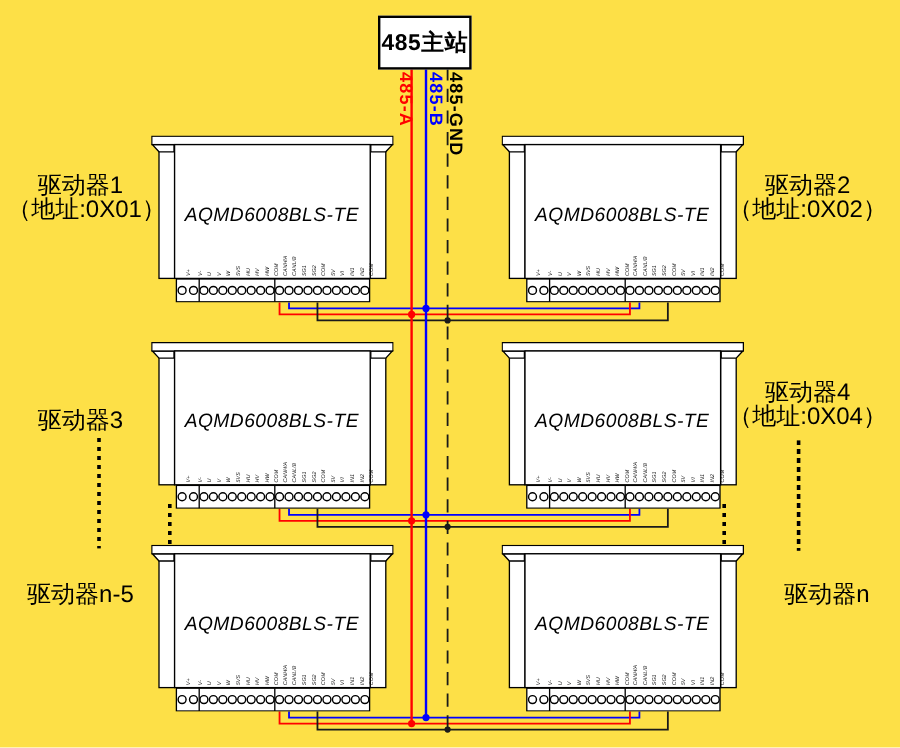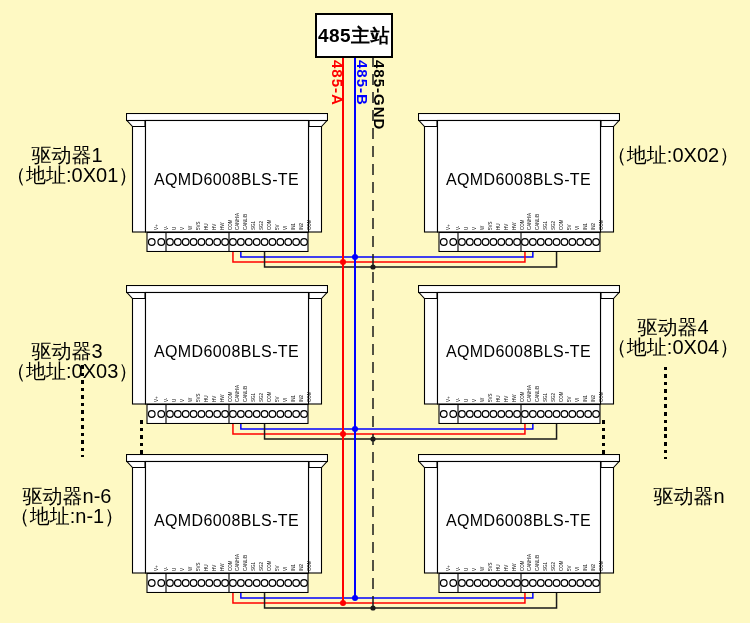--- a/index.html
+++ b/index.html
@@ -1,27 +1,27 @@
 <!DOCTYPE html>
 <html><head>
 <meta charset="utf-8">
 <style>
   html,body{margin:0;padding:0;background:#fff;}
-  .canvas{position:relative;width:750px;height:623px;background:#fef9c3;overflow:hidden;
+  .canvas{position:relative;width:750px;height:623px;background:#fde047;overflow:hidden;
           font-family:"Liberation Sans","DejaVu Sans",sans-serif;color:#000;}
   #wires{position:absolute;left:0;top:0;z-index:0;}
   .master-box{position:absolute;left:315px;top:13px;width:74px;height:41px;border:2.5px solid #000;
               background:#fff;display:flex;align-items:center;justify-content:center;z-index:3;}
   .master-box span{font-size:19px;font-weight:bold;letter-spacing:0.5px;}
   .bus-label{position:absolute;writing-mode:vertical-lr;font-size:15px;font-weight:600;
              letter-spacing:1px;z-index:2;line-height:14px;}
   #bl-a{left:330px;top:60px;color:#ff0000;}
   #bl-b{left:355px;top:60px;color:#0000ff;}
   #bl-gnd{left:372px;top:60px;color:#000000;}
-  .drv{position:absolute;width:202px;height:171px;z-index:1;}
+  .drv{position:absolute;width:202px;height:171px;z-index:1;font-style:italic;}
   .drv svg{position:absolute;left:0;top:0;}
   .drv-model{position:absolute;left:19px;top:58px;width:163px;text-align:center;
              font-size:16px;letter-spacing:0.4px;white-space:nowrap;}
   .pin{position:absolute;font-size:4.5px;line-height:5px;white-space:nowrap;
        transform:rotate(-90deg);transform-origin:0 0;color:#111;}
   .drv-label{position:absolute;text-align:center;font-size:20px;line-height:20px;z-index:2;white-space:nowrap;}
   .dots{position:absolute;width:3px;z-index:1;
         background:repeating-linear-gradient(#000 0 3.5px,transparent 3.5px 7.5px);}
   #dots-l-outer{left:81px;top:365px;height:92px;}
   #dots-l-inner{left:140px;top:420px;height:36px;}
@@ -171,20 +171,21 @@
         <span class="pin" style="left: 125.25px; top: 117px;">SG1</span>
         <span class="pin" style="left: 133.15px; top: 117px;">SG2</span>
         <span class="pin" style="left: 141.05px; top: 117px;">COM</span>
         <span class="pin" style="left: 148.95px; top: 117px;">5V</span>
         <span class="pin" style="left: 156.85px; top: 117px;">VI</span>
         <span class="pin" style="left: 164.75px; top: 117px;">IN1</span>
         <span class="pin" style="left: 172.65px; top: 117px;">IN2</span>
         <span class="pin" style="left: 180.55px; top: 117px;">COM</span>
       </div>
       <div class="drv-label" style="left: 600px; width: 146px; top: 145px;">
+        <div>驱动器2</div>
         <div>（地址:0X02）</div>
       </div>
       <div class="drv" style="left: 126px; top: 285px;">
         <svg width="202" height="139">
           <rect x="6.5" y="12" width="13" height="107" fill="#fff" stroke="#000" stroke-width="1.1"></rect>
           <rect x="182.5" y="12" width="13" height="107" fill="#fff" stroke="#000" stroke-width="1.1"></rect>
           <polygon points="1,7.5 19,7.5 19,13.5 6.5,13.5" fill="#fff" stroke="#000" stroke-width="1.1"></polygon>
           <polygon points="183,7.5 201,7.5 195.5,13.5 183,13.5" fill="#fff" stroke="#000" stroke-width="1.1"></polygon>
           <rect x="0.5" y="0.5" width="201" height="7" fill="#fff" stroke="#000" stroke-width="1.1"></rect>
           <rect x="19.5" y="7.5" width="163" height="111.5" fill="#fff" stroke="#000" stroke-width="1.1"></rect>
@@ -229,21 +230,20 @@
         <span class="pin" style="left: 133.15px; top: 117px;">SG2</span>
         <span class="pin" style="left: 141.05px; top: 117px;">COM</span>
         <span class="pin" style="left: 148.95px; top: 117px;">5V</span>
         <span class="pin" style="left: 156.85px; top: 117px;">VI</span>
         <span class="pin" style="left: 164.75px; top: 117px;">IN1</span>
         <span class="pin" style="left: 172.65px; top: 117px;">IN2</span>
         <span class="pin" style="left: 180.55px; top: 117px;">COM</span>
       </div>
       <div class="drv-label" style="left: 6px; width: 122px; top: 317px; margin-top: 24px;">
         <div>驱动器3</div>
-        <div>（地址:0X03）</div>
       </div>
       <div class="drv" style="left: 418px; top: 285px;">
         <svg width="202" height="139">
           <rect x="6.5" y="12" width="13" height="107" fill="#fff" stroke="#000" stroke-width="1.1"></rect>
           <rect x="182.5" y="12" width="13" height="107" fill="#fff" stroke="#000" stroke-width="1.1"></rect>
           <polygon points="1,7.5 19,7.5 19,13.5 6.5,13.5" fill="#fff" stroke="#000" stroke-width="1.1"></polygon>
           <polygon points="183,7.5 201,7.5 195.5,13.5 183,13.5" fill="#fff" stroke="#000" stroke-width="1.1"></polygon>
           <rect x="0.5" y="0.5" width="201" height="7" fill="#fff" stroke="#000" stroke-width="1.1"></rect>
           <rect x="19.5" y="7.5" width="163" height="111.5" fill="#fff" stroke="#000" stroke-width="1.1"></rect>
           <rect x="21" y="119.5" width="161" height="19" fill="#fff" stroke="#000" stroke-width="1.1"></rect>
@@ -344,22 +344,21 @@
         <span class="pin" style="left: 125.25px; top: 117px;">SG1</span>
         <span class="pin" style="left: 133.15px; top: 117px;">SG2</span>
         <span class="pin" style="left: 141.05px; top: 117px;">COM</span>
         <span class="pin" style="left: 148.95px; top: 117px;">5V</span>
         <span class="pin" style="left: 156.85px; top: 117px;">VI</span>
         <span class="pin" style="left: 164.75px; top: 117px;">IN1</span>
         <span class="pin" style="left: 172.65px; top: 117px;">IN2</span>
         <span class="pin" style="left: 180.55px; top: 117px;">COM</span>
       </div>
       <div class="drv-label" style="left: 6px; width: 122px; top: 486px;">
-        <div>驱动器n-6</div>
-        <div>（地址:n-1）</div>
+        <div>驱动器n-5</div>
       </div>
       <div class="drv" style="left: 418px; top: 454px;">
         <svg width="202" height="139">
           <rect x="6.5" y="12" width="13" height="107" fill="#fff" stroke="#000" stroke-width="1.1"></rect>
           <rect x="182.5" y="12" width="13" height="107" fill="#fff" stroke="#000" stroke-width="1.1"></rect>
           <polygon points="1,7.5 19,7.5 19,13.5 6.5,13.5" fill="#fff" stroke="#000" stroke-width="1.1"></polygon>
           <polygon points="183,7.5 201,7.5 195.5,13.5 183,13.5" fill="#fff" stroke="#000" stroke-width="1.1"></polygon>
           <rect x="0.5" y="0.5" width="201" height="7" fill="#fff" stroke="#000" stroke-width="1.1"></rect>
           <rect x="19.5" y="7.5" width="163" height="111.5" fill="#fff" stroke="#000" stroke-width="1.1"></rect>
           <rect x="21" y="119.5" width="161" height="19" fill="#fff" stroke="#000" stroke-width="1.1"></rect>

